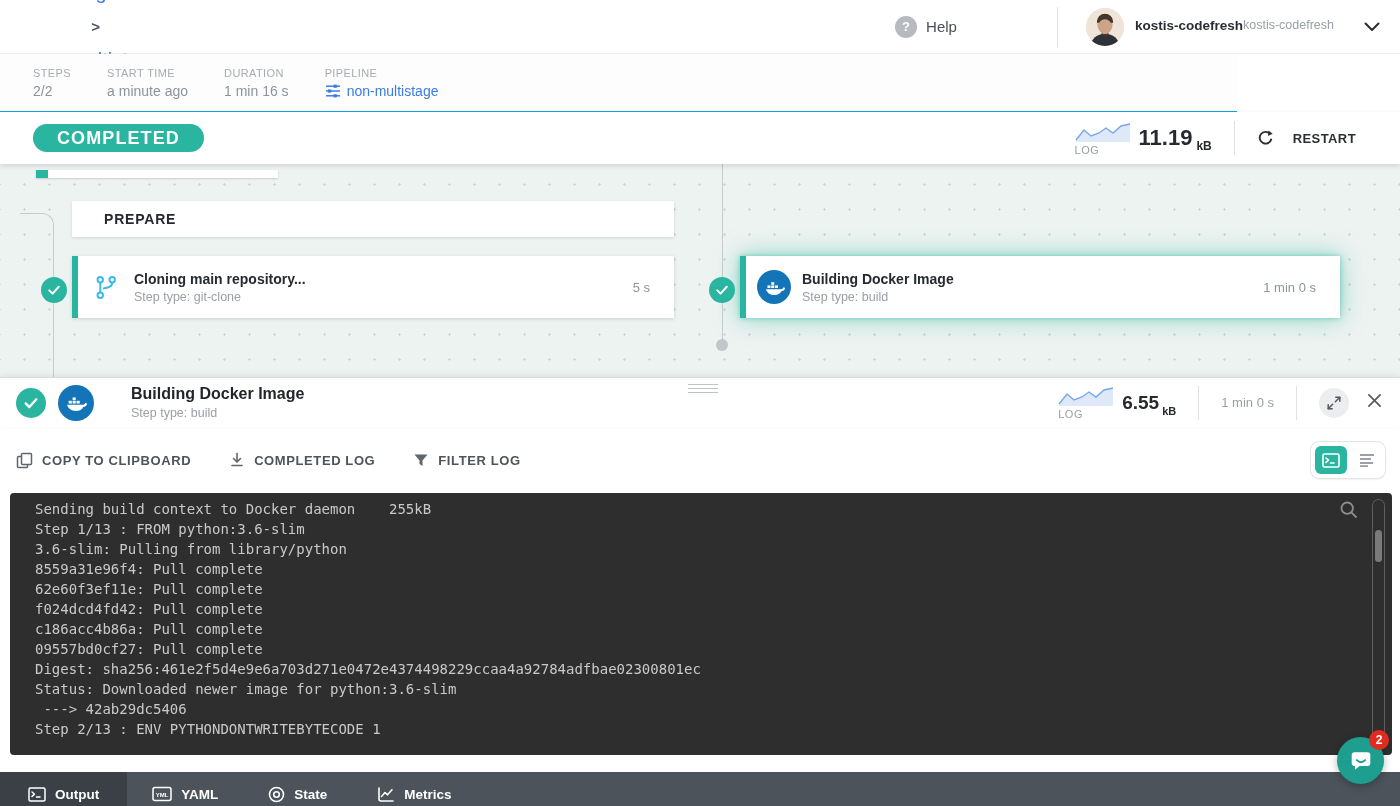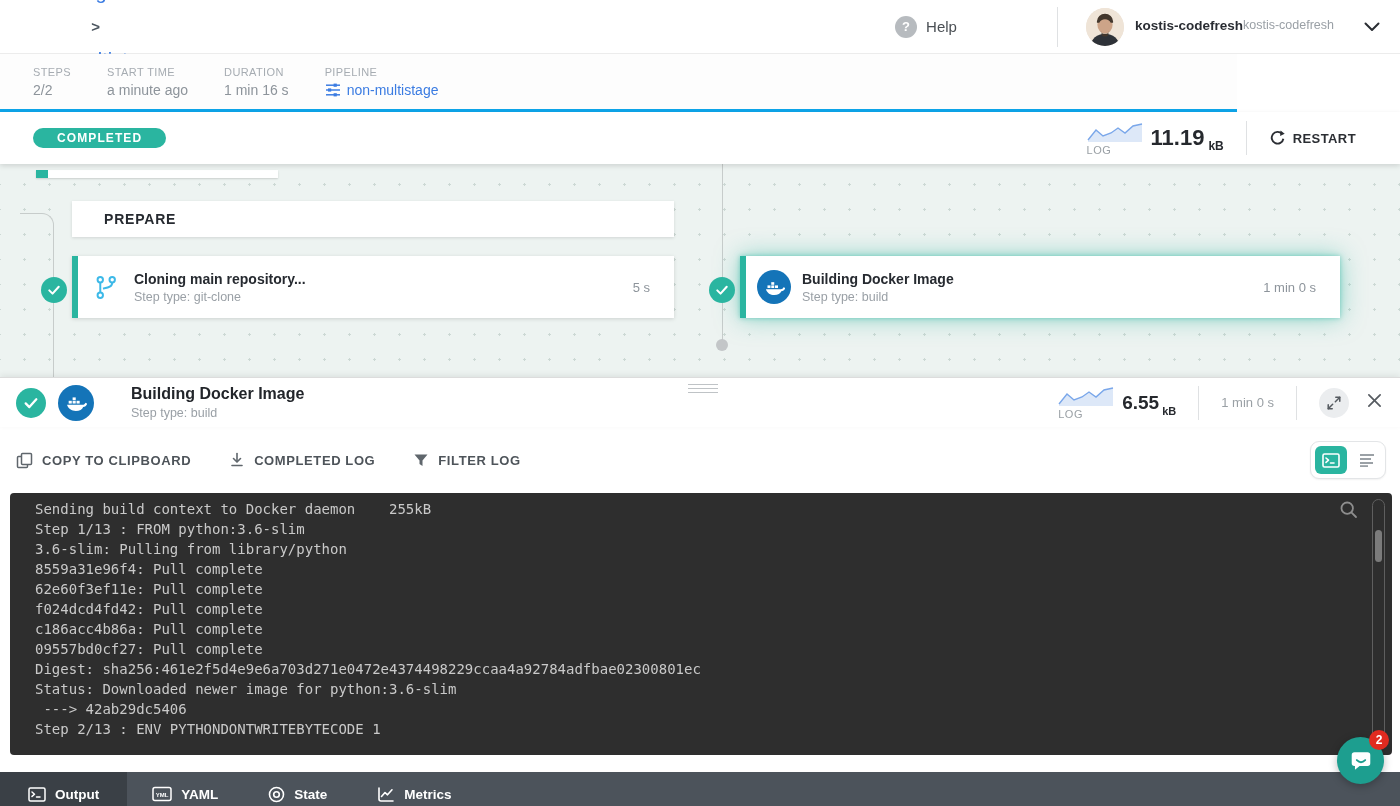--- a/index.html
+++ b/index.html
@@ -21,40 +21,40 @@
   .hdr-divider { width:1px; height:40px; background:#dfe1e3; margin-right:28px; }
   .user-menu { display:flex; align-items:center; gap:11px; cursor:pointer; }
   .avatar { width:38px; height:38px; border-radius:50%; overflow:hidden; background:#ece2d6; flex:none; }
   .user-names { display:flex; flex-direction:row; line-height:1.35; }
   .user-name { font-size:13.5px; font-weight:700; color:#2a2d33; }
   .user-account { font-size:12.5px; color:#9aa0a6; }
   .hdr-chevron { margin-left:30px; cursor:pointer; }
 
   
   .metabar { position:absolute; left:0; top:54px; width:1237px; height:58px; background:#fdfdfd;
-             border-bottom:3px solid #0ea5e9; display:flex; align-items:center; padding-left:33px; gap:36px; }
+             border-bottom:1px solid #0ea5e9; display:flex; align-items:center; padding-left:33px; gap:36px; }
   .meta-field { display:flex; flex-direction:column; gap:4px; }
   .meta-label { font-size:11px; color:#a6acb2; letter-spacing:.4px; }
   .meta-value { font-size:14px; color:#8d949b; }
   .meta-pipeline { display:flex; align-items:center; gap:6px; }
   .meta-link { font-size:14px; color:#3b7ce2; text-decoration:none; cursor:pointer; }
 
   
   .statusbar { position:absolute; left:0; top:112px; width:1400px; height:52px; background:#fff;
                box-shadow:0 2px 5px rgba(0,0,0,.13); z-index:6; display:flex; align-items:center;
                padding:0 14px 0 33px; }
-  .badge-completed { height:20px; padding:0 24px; border-radius:15px; background:#2ab5a0; color:#fff;
-                     font-size:12px; font-weight:700; letter-spacing:1.1px; display:flex; align-items:center; }
+  .badge-completed { height:28px; padding:0 24px; border-radius:15px; background:#2ab5a0; color:#fff;
+                     font-size:18px; font-weight:700; letter-spacing:1.1px; display:flex; align-items:center; }
   .sb-right { margin-left:auto; display:flex; align-items:center; }
   .logbox { display:flex; flex-direction:column; align-items:flex-start; }
   .log-label { font-size:11px; color:#9aa0a5; letter-spacing:.5px; margin-top:1px; }
   .log-size { font-size:22px; font-weight:700; color:#26292e; margin-left:8px; }
   .log-unit { font-size:12px; font-weight:700; color:#26292e; margin-left:4px; align-self:flex-end; margin-bottom:3px; }
   .v-div { width:1px; height:34px; background:#dfe1e3; margin:0 22px; }
-  .restart-btn { display:flex; align-items:center; gap:7px; cursor:pointer; }
+  .restart-btn { display:flex; align-items:center; gap:19px; cursor:pointer; }
   .restart-label { font-size:13px; font-weight:700; color:#2b2e33; letter-spacing:.4px; }
   .kebab { margin-left:22px; padding:2px 4px; cursor:pointer; }
 
   
   .canvas { position:absolute; left:0; top:164px; width:1400px; height:224px;
             background-color:#edf3f1;
             background-image:radial-gradient(#ccd8d4 1.1px, transparent 1.1px);
             background-size:25px 25px; background-position:12px 8px; }
   .partial-card { position:absolute; left:36px; top:6px; width:242px; height:8px; background:#fff;
                   box-shadow:0 1px 2px rgba(0,0,0,.15); display:flex; }

